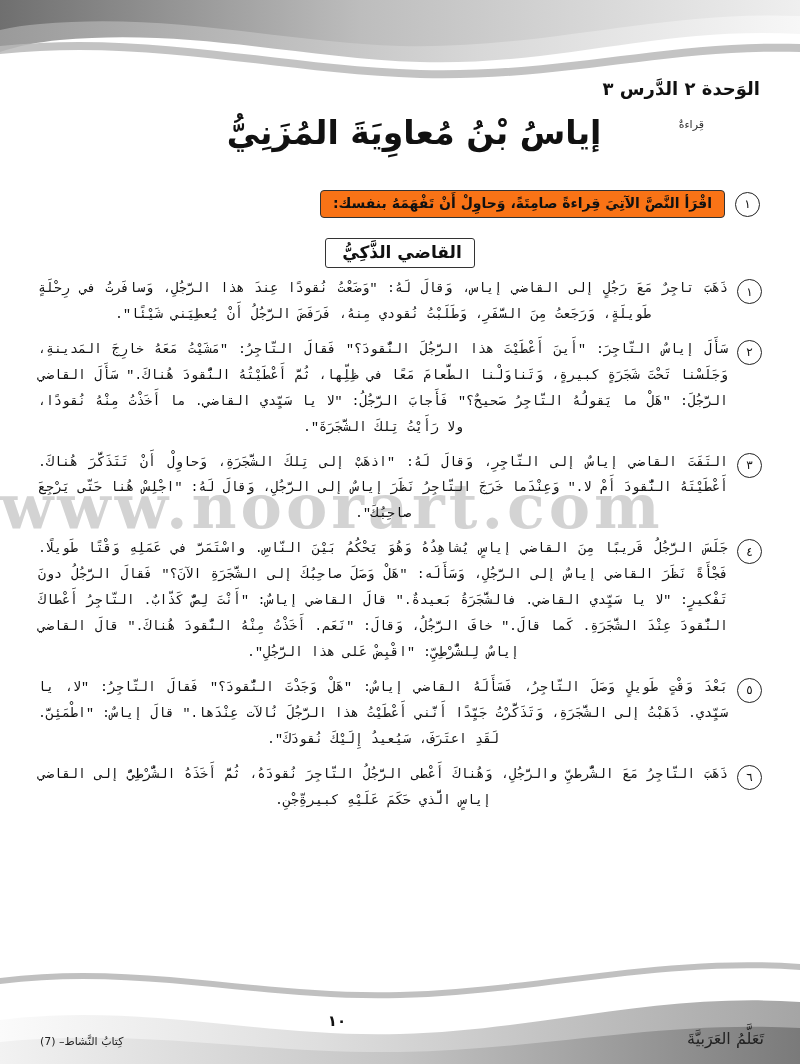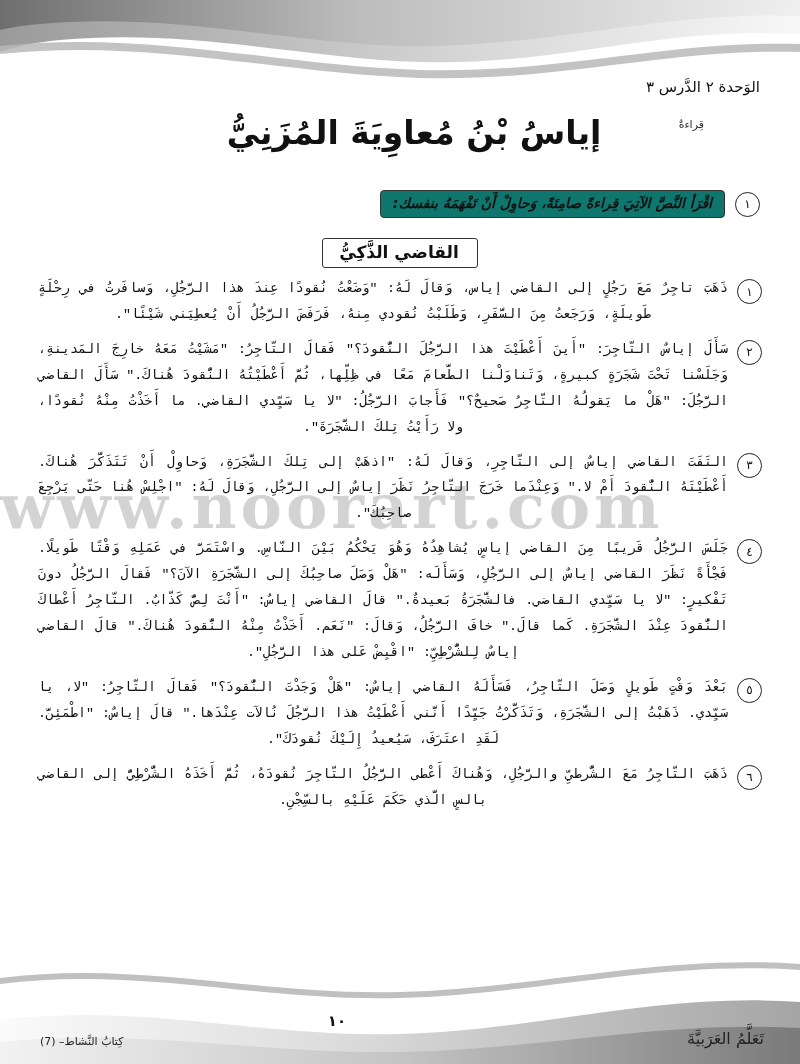--- a/index.html
+++ b/index.html
@@ -30,22 +30,22 @@
     width: 800px;
     height: 120px;
     overflow: hidden;
   }
 
   
   .unit-label {
     position: absolute;
     top: 78px;
     right: 40px;
-    font-size: 15px;
-    font-weight: normal;
+    font-size: 18px;
+    font-weight: bold;
     color: #111;
     letter-spacing: .5px;
   }
 
   
   .title-wrap {
     position: absolute;
     top: 112px;
     left: 0;
     width: 800px;
@@ -87,37 +87,36 @@
     color: #111;
     flex: 0 0 auto;
     background: #fff;
   }
   .instruction-box {
     border: 1px solid #333;
     border-radius: 4px;
     padding: 4px 12px 6px 12px;
     font-size: 14px;
     font-weight: bold;
-    background: #0f766e;
-    font-style: italic;
+    background: #f97316;
   }
 
   
   .story-heading-wrap {
     position: absolute;
     top: 238px;
     left: 0;
     width: 800px;
     text-align: center;
   }
   .story-heading {
     display: inline-block;
     border: 1px solid #333;
     border-radius: 3px;
-    padding: 3px 18px 5px 16px;
+    padding: 3px 12px 5px 16px;
     font-size: 17px;
     font-weight: bold;
   }
 
   
   .body-wrap {
     position: absolute;
     top: 276px;
     right: 38px;
     width: 724px;
@@ -239,21 +238,21 @@
   <div class="para">
     <div class="num-circle">٤</div>
     <div class="para-text">جَلَسَ الرَّجُلُ قَريبًا مِنَ القاضي إياسٍ يُشاهِدُهُ وَهُوَ يَحْكُمُ بَيْنَ النّاسِ. واسْتَمَرَّ في عَمَلِهِ وَقْتًا طَويلًا. فَجْأَةً نَظَرَ القاضي إياسٌ إلى الرَّجُلِ، وَسَأَلَه: "هَلْ وَصَلَ صاحِبُكَ إلى الشَّجَرَةِ الآنَ؟" فَقالَ الرَّجُلُ دونَ تَفْكيرٍ: "لا يا سَيِّدي القاضي. فالشَّجَرَةُ بَعيدةٌ." قالَ القاضي إياسٌ: "أَنْتَ لِصٌّ كَذّابٌ. التّاجِرُ أَعْطاكَ النُّقودَ عِنْدَ الشَّجَرَةِ. كَما قالَ." خافَ الرَّجُلُ، وَقالَ: "نَعَم. أَخَذْتُ مِنْهُ النُّقودَ هُناكَ." قالَ القاضي إياسٌ لِلشُّرْطِيِّ: "اقْبِضْ عَلى هذا الرَّجُلِ".</div>
   </div>
   <div class="para">
     <div class="num-circle">٥</div>
     <div class="para-text">بَعْدَ وَقْتٍ طَويلٍ وَصَلَ التّاجِرُ، فَسَأَلَهُ القاضي إياسٌ: "هَلْ وَجَدْتَ النُّقودَ؟" فَقالَ التّاجِرُ: "لا، يا سَيِّدي. ذَهَبْتُ إلى الشَّجَرَةِ، وَتَذَكَّرْتُ جَيِّدًا أَنَّني أَعْطَيْتُ هذا الرَّجُلَ نُالآت عِنْدَها." قالَ إياسٌ: "اطْمَئِنَّ. لَقَدِ اعتَرَفَ، سَيُعيدُ إِلَيْكَ نُقودَكَ".</div>
   </div>
   <div class="para">
     <div class="num-circle">٦</div>
-    <div class="para-text">ذَهَبَ التّاجِرُ مَعَ الشُّرطيِّ والرَّجُلِ، وَهُناكَ أَعْطى الرَّجُلُ التّاجِرَ نُقودَهُ، ثُمَّ أَخَذَهُ الشُّرْطِيُّ إلى القاضي بالسٍ الَّذي حَكَمَ عَلَيْهِ بالسِّجْنِ.</div>
+    <div class="para-text">ذَهَبَ التّاجِرُ مَعَ الشُّرطيِّ والرَّجُلِ، وَهُناكَ أَعْطى الرَّجُلُ التّاجِرَ نُقودَهُ، ثُمَّ أَخَذَهُ الشُّرْطِيُّ إلى القاضي إياسٍ الَّذي حَكَمَ عَلَيْهِ كبيرةِّجْنِ.</div>
   </div>
 </div>
 
 <div class="footer-deco">
   <svg width="800" height="120" viewBox="0 0 800 120" xmlns="http://www.w3.org/2000/svg">
     <defs>
       <linearGradient id="gBot" x1="1" y1="0" x2="0" y2="0">
         <stop offset="0%" stop-color="#7a7a7a"></stop>
         <stop offset="50%" stop-color="#c4c4c4"></stop>
         <stop offset="100%" stop-color="#f2f2f2"></stop>

